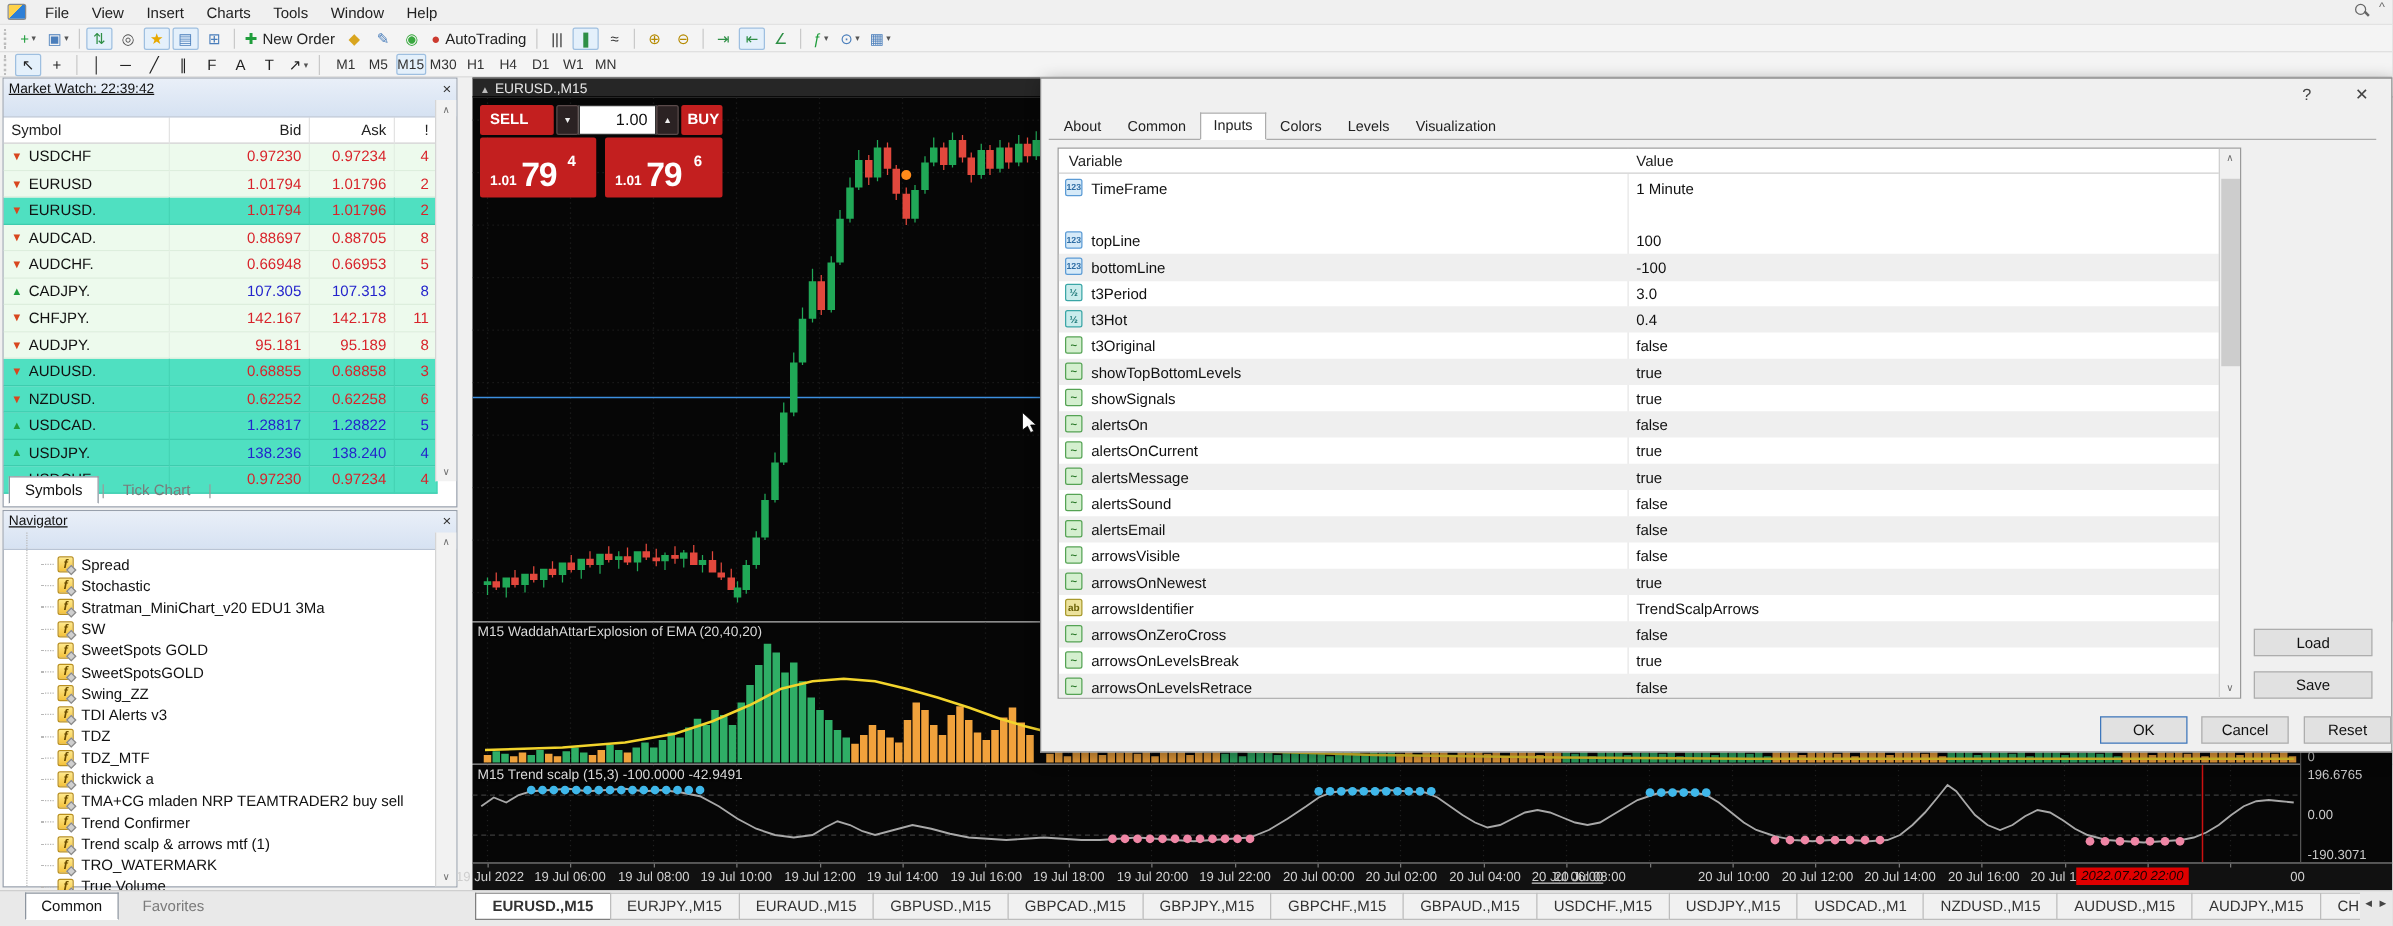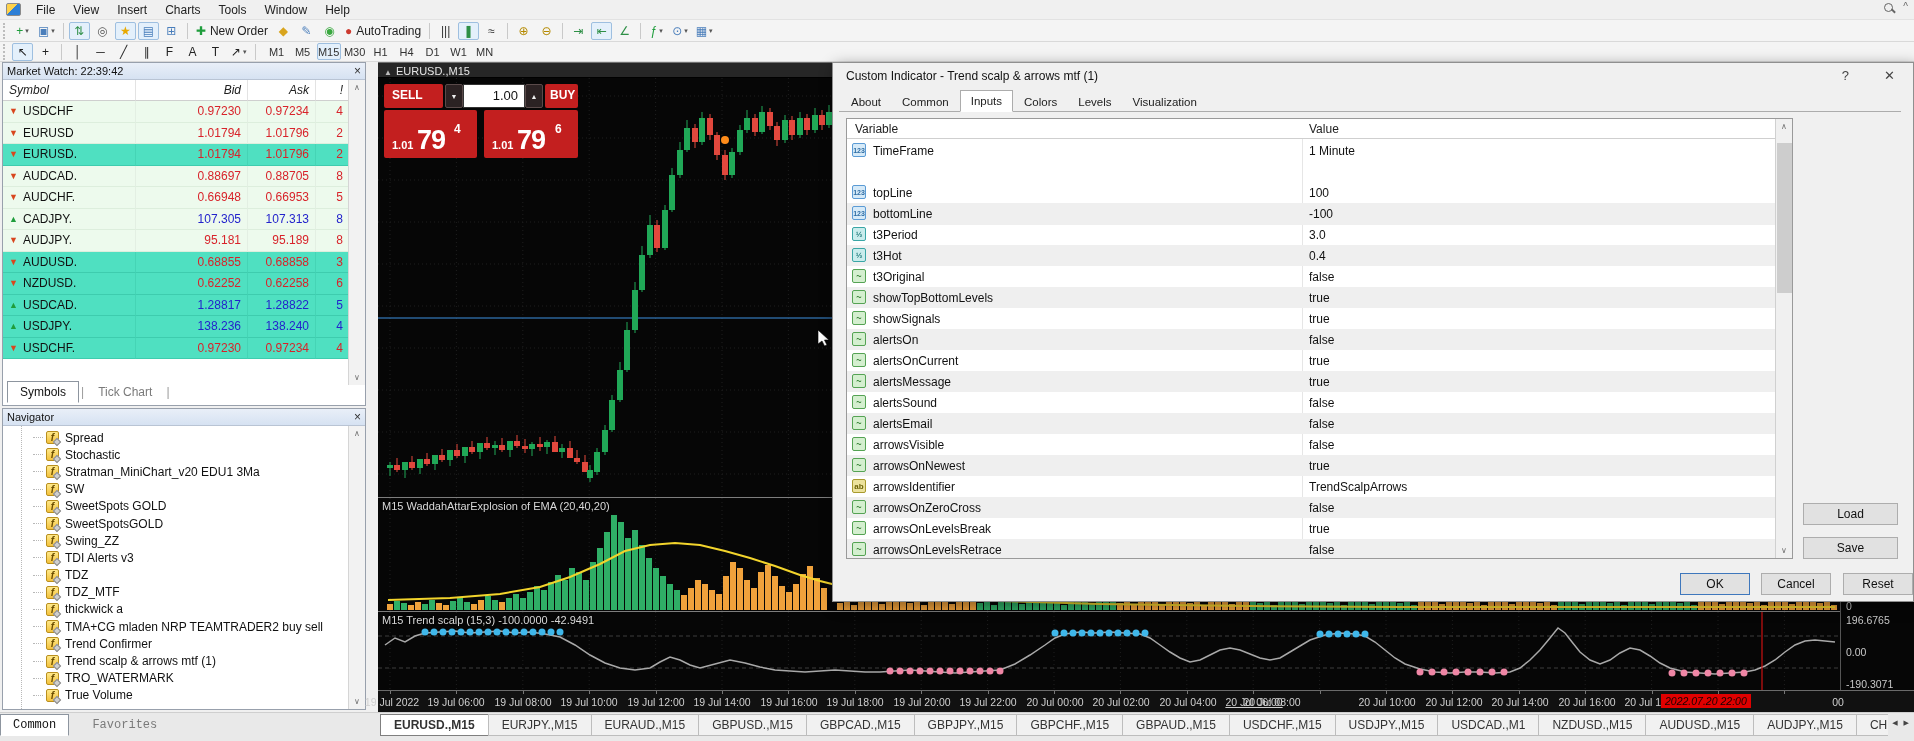--- a/index.html
+++ b/index.html
@@ -29,24 +29,24 @@
   .tbtn .lbl{margin-left:4px;font-size:12px;color:#222;}
   .tbtn .dd{font-size:7px;color:#555;margin-left:2px;}
   .tsep{width:1px;height:16px;background:#c9c9c9;margin:0 4px;}
   .grip{width:5px;height:16px;margin:0 3px;border-left:2px dotted #bdbdbd;}
   .tfbtn{min-width:24px;height:17px;margin:0 1px;display:flex;align-items:center;justify-content:center;
          font-size:11px;color:#333;border:1px solid transparent;border-radius:2px;}
   .tfbtn.active{background:#e4f0fb;border-color:#9ebfe0;}
 
   
   .panel{background:#fff;border:1px solid #98a0ac;}
-  .ptitle{height:17px;background:linear-gradient(#e9eff8,#d6e2f2);border-bottom:1px solid #b9c4d4;
-          font-size:11px;padding:2px 4px;color:#111;position:relative;}
+  .ptitle{height:31px;background:linear-gradient(#e9eff8,#d6e2f2);border-bottom:1px solid #b9c4d4;
+          font-size:11px;padding:2px 4px;color:#111;position:relative;text-decoration:underline;}
   .pclose{position:absolute;right:4px;top:1px;color:#333;font-size:12px;cursor:default;}
-  .mw-grid{display:grid;grid-template-columns:133px 112px 68px 34px;font-style:italic;}
+  .mw-grid{display:grid;grid-template-columns:133px 112px 68px 34px;}
   .mw-hcell{background:#fff;border-bottom:1px solid #cfcfcf;border-right:1px solid #e3e3e3;
             padding:3px 6px;font-size:12px;color:#222;}
   .mw-row{display:grid;grid-template-columns:133px 112px 68px 34px;height:21.5px;background:#edfaed;}
   .mw-row.sel{background:#4fe0c1;}
   .mw-cell{border-bottom:1px solid #ddeedd;border-right:1px solid #e3efe3;padding:3px 6px;
            font-size:12px;overflow:hidden;white-space:nowrap;}
   .mw-row.sel .mw-cell{border-bottom:1px solid #3eccae;border-right:1px solid #45d4b5;}
   .num{text-align:right;}
   .t-dn{color:#d8232a;}
   .t-up{color:#2323cc;}
@@ -330,20 +330,26 @@
           <span class="mw-cell"><span class="sym-ic" style="color: rgb(216, 70, 30);">▼</span><span>AUDCHF.</span></span>
           <span class="mw-cell num t-dn">0.66948</span>
           <span class="mw-cell num t-dn">0.66953</span>
           <span class="mw-cell num t-dn">5</span>
         </div>
         <div class="mw-row">
           <span class="mw-cell"><span class="sym-ic" style="color: rgb(31, 157, 60);">▲</span><span>CADJPY.</span></span>
           <span class="mw-cell num t-up">107.305</span>
           <span class="mw-cell num t-up">107.313</span>
           <span class="mw-cell num t-up">8</span>
+        </div>
+        <div class="mw-row">
+          <span class="mw-cell"><span class="sym-ic" style="color: rgb(216, 70, 30);">▼</span><span>CHFJPY.</span></span>
+          <span class="mw-cell num t-dn">142.167</span>
+          <span class="mw-cell num t-dn">142.178</span>
+          <span class="mw-cell num t-dn">11</span>
         </div>
         <div class="mw-row">
           <span class="mw-cell"><span class="sym-ic" style="color: rgb(216, 70, 30);">▼</span><span>AUDJPY.</span></span>
           <span class="mw-cell num t-dn">95.181</span>
           <span class="mw-cell num t-dn">95.189</span>
           <span class="mw-cell num t-dn">8</span>
         </div>
         <div class="mw-row sel">
           <span class="mw-cell"><span class="sym-ic" style="color: rgb(216, 70, 30);">▼</span><span>AUDUSD.</span></span>
           <span class="mw-cell num t-dn">0.68855</span>
@@ -1023,23 +1029,20 @@
       <span class="oc-sup" style="left:70px;">4</span>
     </div>
     <div class="oc-btn" style="left:100px;top:26px;width:94px;height:48px;">
       <span class="oc-small">1.01</span>
       <span class="oc-big">79</span>
       <span class="oc-sup" style="left:71px;">6</span>
     </div>
   </div>
 
   <div class="abs dialog">
-    <div class="dlg-title">
-      <span>Custom Indicator - Trend scalp &amp; arrows mtf (1)</span>
-    </div>
     <span class="dlg-help" style="right:64px;">?</span>
     <span class="dlg-help" style="right:18px;">✕</span>
     <div class="dlg-tabline"></div>
     <div class="dlg-tabs" id="dlg-tabs">
         <span class="dtab">About</span>
         <span class="dtab">Common</span>
         <span class="dtab active">Inputs</span>
         <span class="dtab">Colors</span>
         <span class="dtab">Levels</span>
         <span class="dtab">Visualization</span>
@@ -1159,20 +1162,20 @@
       </div>
     </div>
     <div class="btn" style="left:970px;top:440px;width:95px;">Load</div>
     <div class="btn" style="left:970px;top:474px;width:95px;">Save</div>
     <div class="btn default" style="left:847px;top:510px;width:70px;">OK</div>
     <div class="btn" style="left:928px;top:510px;width:70px;">Cancel</div>
     <div class="btn" style="left:1010px;top:510px;width:70px;">Reset</div>
   </div>
 
   <div class="abs bottombar">
-    <div class="abs" id="nav-tabs" style="left:0;top:1px;font-family:Liberation Mono, monospace;"><span class="tabbox active">Common</span><span class="tabdiv"> </span><span class="tabbox idle">Favorites</span></div>
+    <div class="abs" id="nav-tabs" style="left:20px;top:1px;"><span class="tabbox active">Common</span><span class="tabdiv"> </span><span class="tabbox idle">Favorites</span></div>
     <div class="abs" id="chart-tabs" style="left:380px;top:1px;white-space:nowrap;overflow:hidden;right:26px;"><span class="ctab active">EURUSD.,M15</span><span class="ctab">EURJPY.,M15</span><span class="ctab">EURAUD.,M15</span><span class="ctab">GBPUSD.,M15</span><span class="ctab">GBPCAD.,M15</span><span class="ctab">GBPJPY.,M15</span><span class="ctab">GBPCHF.,M15</span><span class="ctab">GBPAUD.,M15</span><span class="ctab">USDCHF.,M15</span><span class="ctab">USDJPY.,M15</span><span class="ctab">USDCAD.,M1</span><span class="ctab">NZDUSD.,M15</span><span class="ctab">AUDUSD.,M15</span><span class="ctab">AUDJPY.,M15</span><span class="ctab">CHFJPY.,M1</span></div>
     <div class="tab-arrows">
       <span id="tab-arr-l">◀</span><span id="tab-arr-r">▶</span>
     </div>
   </div>
 
 </div>
 
 </body></html>

